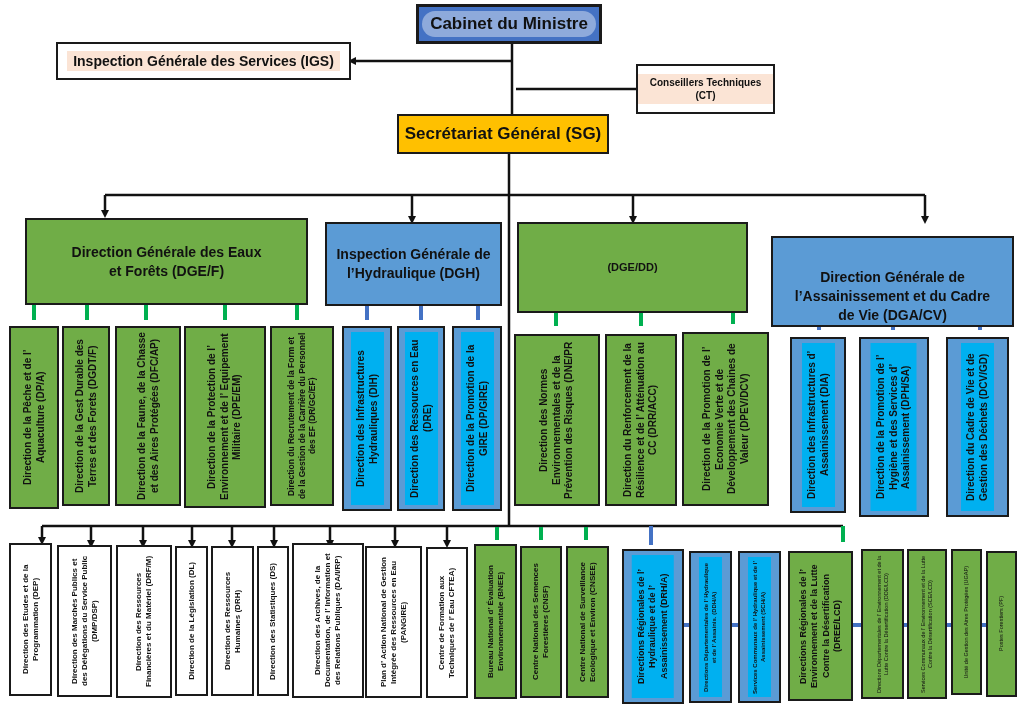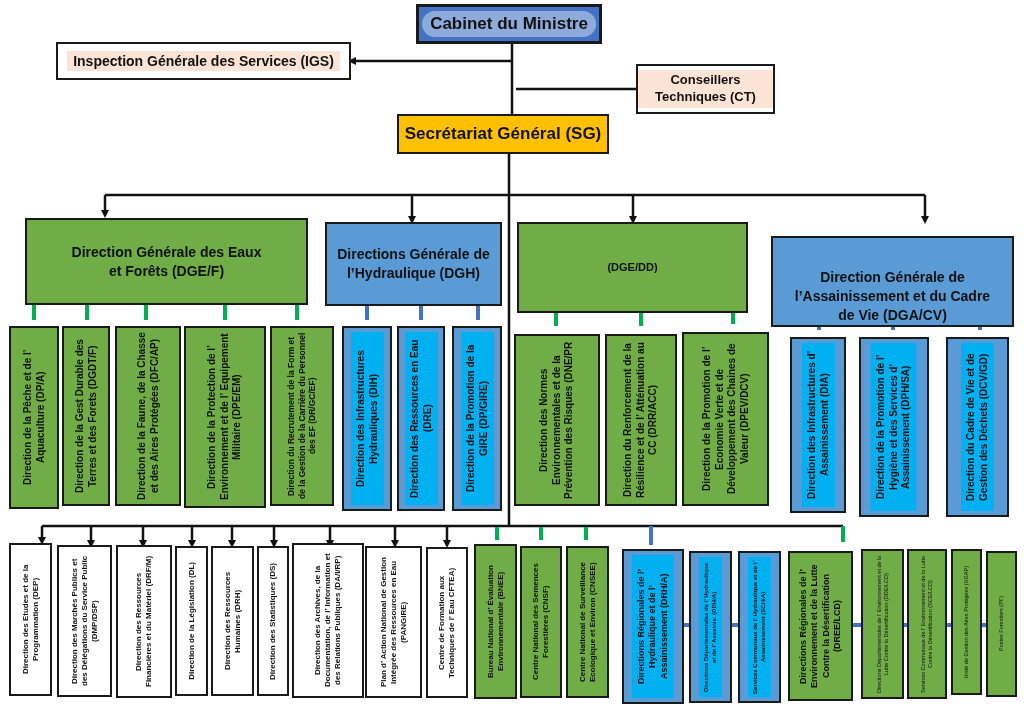--- a/index.html
+++ b/index.html
@@ -91,32 +91,32 @@
 
 <div class="box" style="left:416px;top:4px;width:186px;height:40px;background:#4472c4;border:3px solid #1a1a1a;">
   <span class="t-top" style="background:#8eaadb;padding:3px 8px;border-radius:13px;">Cabinet du Ministre</span>
 </div>
 
 <div class="box white" style="left:56px;top:42px;width:295px;height:38px;">
   <span class="inner-peach" style="font-size:14px;text-align:center;">Inspection Générale des Services (IGS)</span>
 </div>
 
 <div class="box white" style="left:636px;top:64px;width:139px;height:50px;">
-  <span class="inner-peach" style="font-size:13px;line-height:1.3;">Conseillers Techniques (CT)</span>
+  <span class="inner-peach" style="font-size:10px;line-height:1.3;">Conseillers Techniques (CT)</span>
 </div>
 
 <div class="box" style="left:397px;top:114px;width:212px;height:40px;background:#ffc000;">
   <span class="t-top">Secrétariat Général (SG)</span>
 </div>
 
 <div class="box green t-dg" style="left:25px;top:218px;width:283px;height:87px;">
   <span style="padding:0 40px;">Direction Générale des Eaux et Forêts (DGE/F)</span>
 </div>
 <div class="box blue t-dg" style="left:325px;top:222px;width:177px;height:84px;">
-  <span style="padding:0 8px;">Directions Générale de l’Hydraulique (DGH)</span>
+  <span style="padding:0 8px;">Inspection Générale de l’Hydraulique (DGH)</span>
 </div>
 <div class="box green t-dg" style="left:517px;top:222px;width:231px;height:91px;flex-direction:column;">
   <span style="font-size:11px;">(DGE/DD)</span>
 </div>
 <div class="box blue t-dg" style="left:771px;top:236px;width:243px;height:91px;align-items:flex-end;">
   <span style="padding:0 12px;">Direction Générale de l’Assainissement et du Cadre de Vie (DGA/CV)</span>
 </div>
 
 <div class="box green" style="left:9px;top:326px;width:50px;height:183px;">
   <div class="vert-wrap">

